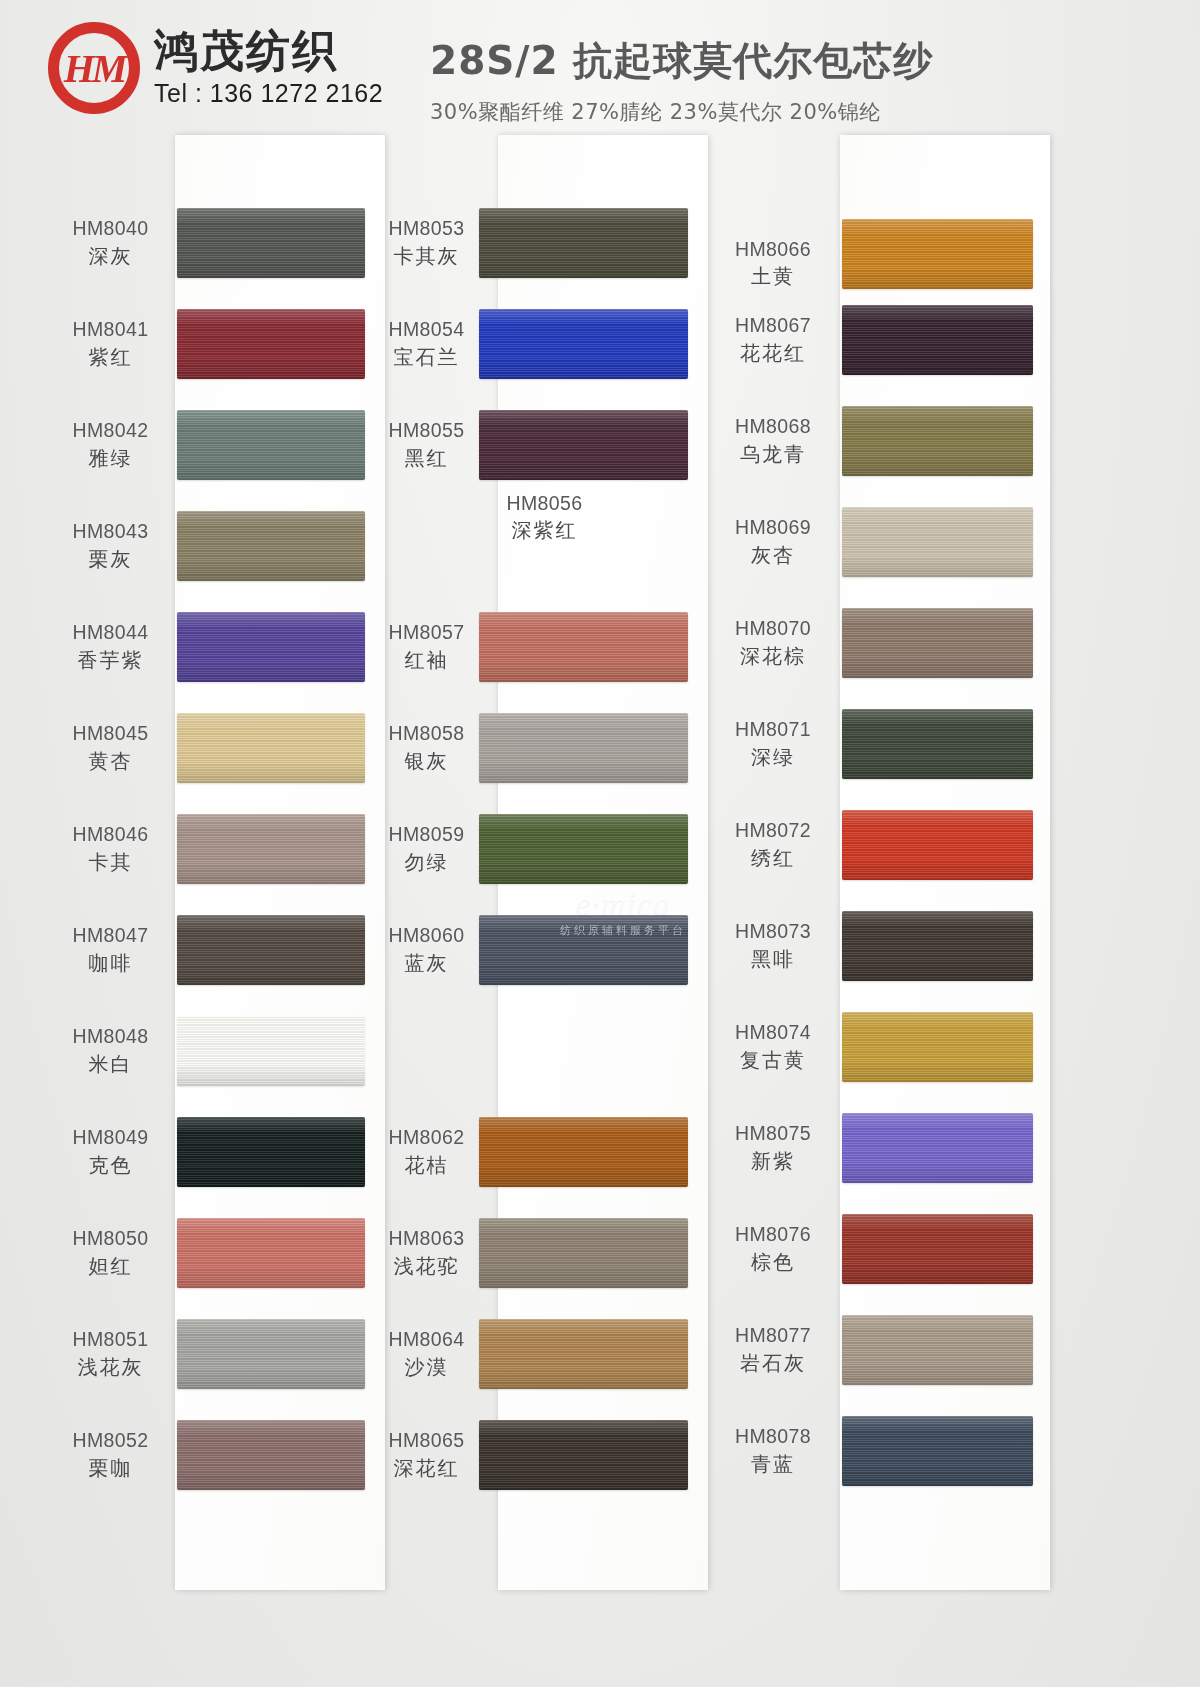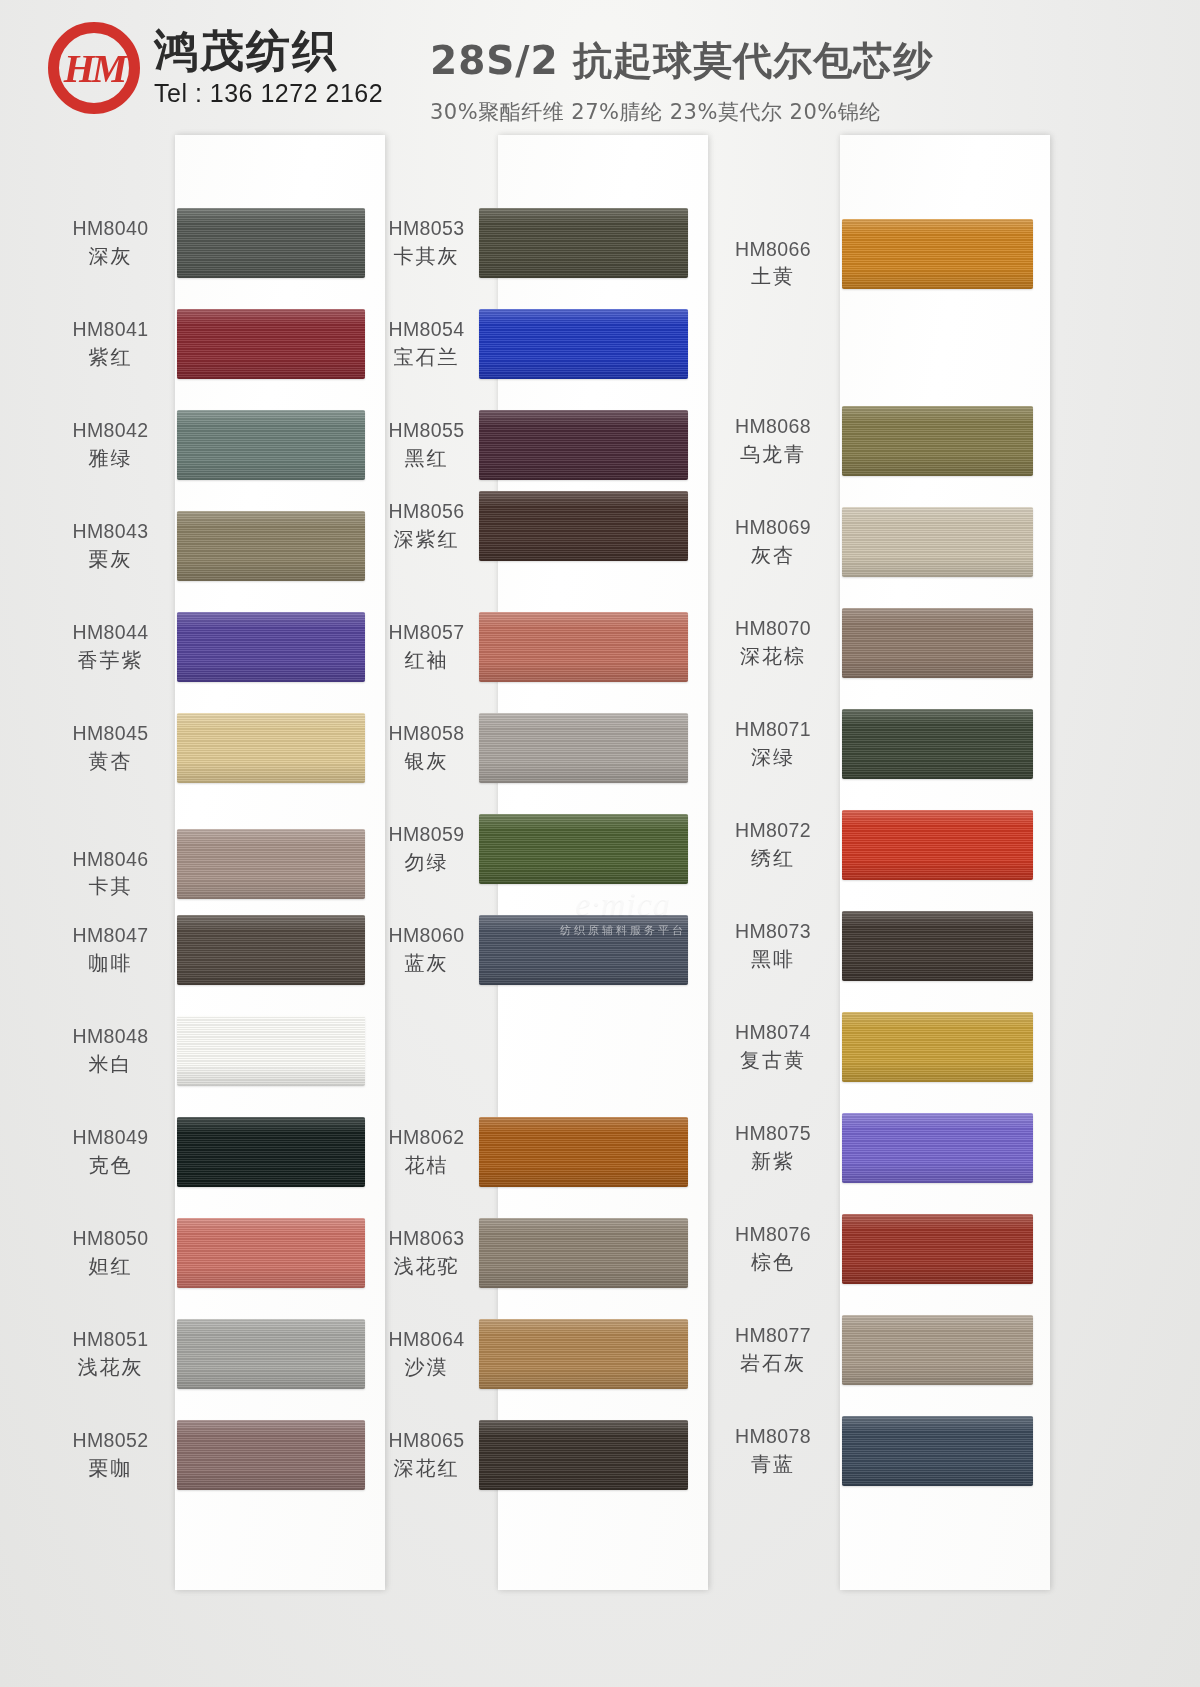--- a/index.html
+++ b/index.html
@@ -220,21 +220,21 @@
           </div>
           <div class="swatch" style="background: rgb(86, 69, 155);"></div>
         </div>
         <div class="row" style="top: 567px;">
           <div class="label">
             <div class="code">HM8045</div>
             <div class="cname">黄杏</div>
           </div>
           <div class="swatch" style="background: rgb(224, 202, 148);"></div>
         </div>
-        <div class="row" style="top: 668px; align-items: flex-end;">
+        <div class="row" style="top: 668px;">
           <div class="label">
             <div class="code">HM8046</div>
             <div class="cname">卡其</div>
           </div>
           <div class="swatch" style="background: rgb(168, 147, 137);"></div>
         </div>
         <div class="row" style="top: 769px;">
           <div class="label">
             <div class="code">HM8047</div>
             <div class="cname">咖啡</div>
@@ -296,21 +296,21 @@
           </div>
           <div class="swatch" style="background: rgb(33, 57, 191);"></div>
         </div>
         <div class="row" style="top: 264px;">
           <div class="label">
             <div class="code">HM8055</div>
             <div class="cname">黑红</div>
           </div>
           <div class="swatch" style="background: rgb(74, 43, 57);"></div>
         </div>
-        <div class="row" style="top: 345px;">
+        <div class="row" style="top: 361px; flex-direction: column;">
           <div class="label">
             <div class="code">HM8056</div>
             <div class="cname">深紫红</div>
           </div>
           <div class="swatch" style="background: rgb(70, 50, 44);"></div>
         </div>
         <div class="row" style="top: 466px;">
           <div class="label">
             <div class="code">HM8057</div>
             <div class="cname">红袖</div>
@@ -372,20 +372,27 @@
   <div class="column col-3">
     <div class="card"></div>
     <div class="rows">
         <div class="row" style="top: 58px; align-items: flex-end;">
           <div class="label">
             <div class="code">HM8066</div>
             <div class="cname">土黄</div>
           </div>
           <div class="swatch" style="background: rgb(207, 132, 32);"></div>
         </div>
+        <div class="row" style="top: 159px;">
+          <div class="label">
+            <div class="code">HM8067</div>
+            <div class="cname">花花红</div>
+          </div>
+          <div class="swatch" style="background: rgb(53, 36, 48);"></div>
+        </div>
         <div class="row" style="top: 260px; align-items: center;">
           <div class="label">
             <div class="code">HM8068</div>
             <div class="cname">乌龙青</div>
           </div>
           <div class="swatch" style="background: rgb(132, 123, 75);"></div>
         </div>
         <div class="row" style="top: 361px;">
           <div class="label">
             <div class="code">HM8069</div>

